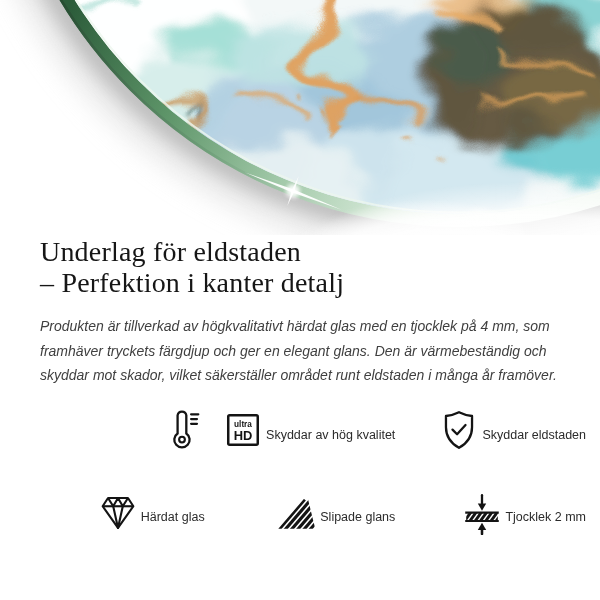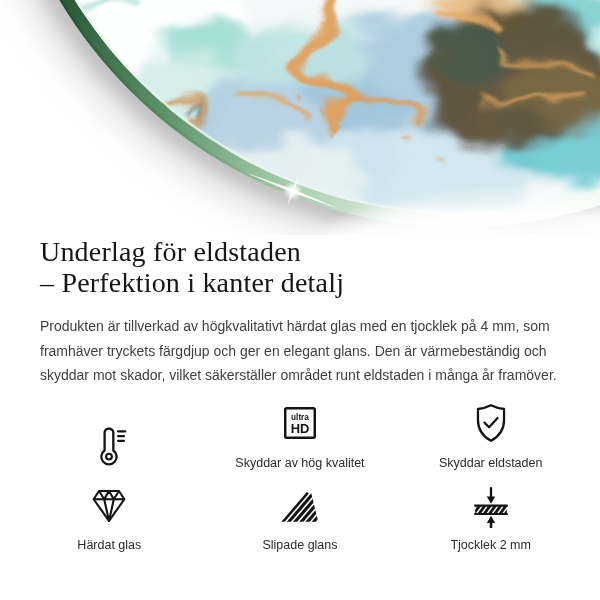--- a/index.html
+++ b/index.html
@@ -9,28 +9,28 @@
     font-family:"Liberation Sans","DejaVu Sans",sans-serif;
   }
   .hero{position:absolute;top:0;left:0;width:600px;height:235px;}
   .content{position:absolute;left:40px;top:236px;width:524px;}
   .heading{
     font-family:"Liberation Serif","DejaVu Serif",serif;
     font-weight:500;color:#161616;font-size:28px;line-height:31px;
     margin:0;letter-spacing:.2px;
   }
   .paragraph{
-    margin:16px 0 0 0;font-size:14px;line-height:24.5px;color:#3f3f3f;
+    margin:16px 0 0 0;font-size:14px;line-height:24.5px;color:#3f3f3f;font-style:italic;
   }
   .features{
     position:absolute;left:14px;top:390px;width:572px;
     display:grid;grid-template-columns:repeat(3,1fr);row-gap:2px;
   }
   .feature-cell{
-    height:80px;display:flex;flex-direction:column;
+    height:80px;display:flex;
     align-items:center;justify-content:flex-end;
   }
   .feature-cell svg{display:block;width:46px;height:46px;}
   .feature-label{
     margin-top:10px;font-size:12.5px;line-height:14px;color:#2b2b2b;
     white-space:nowrap;
   }
   .ultra-txt{font-family:"Liberation Sans",sans-serif;font-weight:600;}
   .hd-txt{font-family:"Liberation Sans",sans-serif;font-weight:700;}
 </style>

